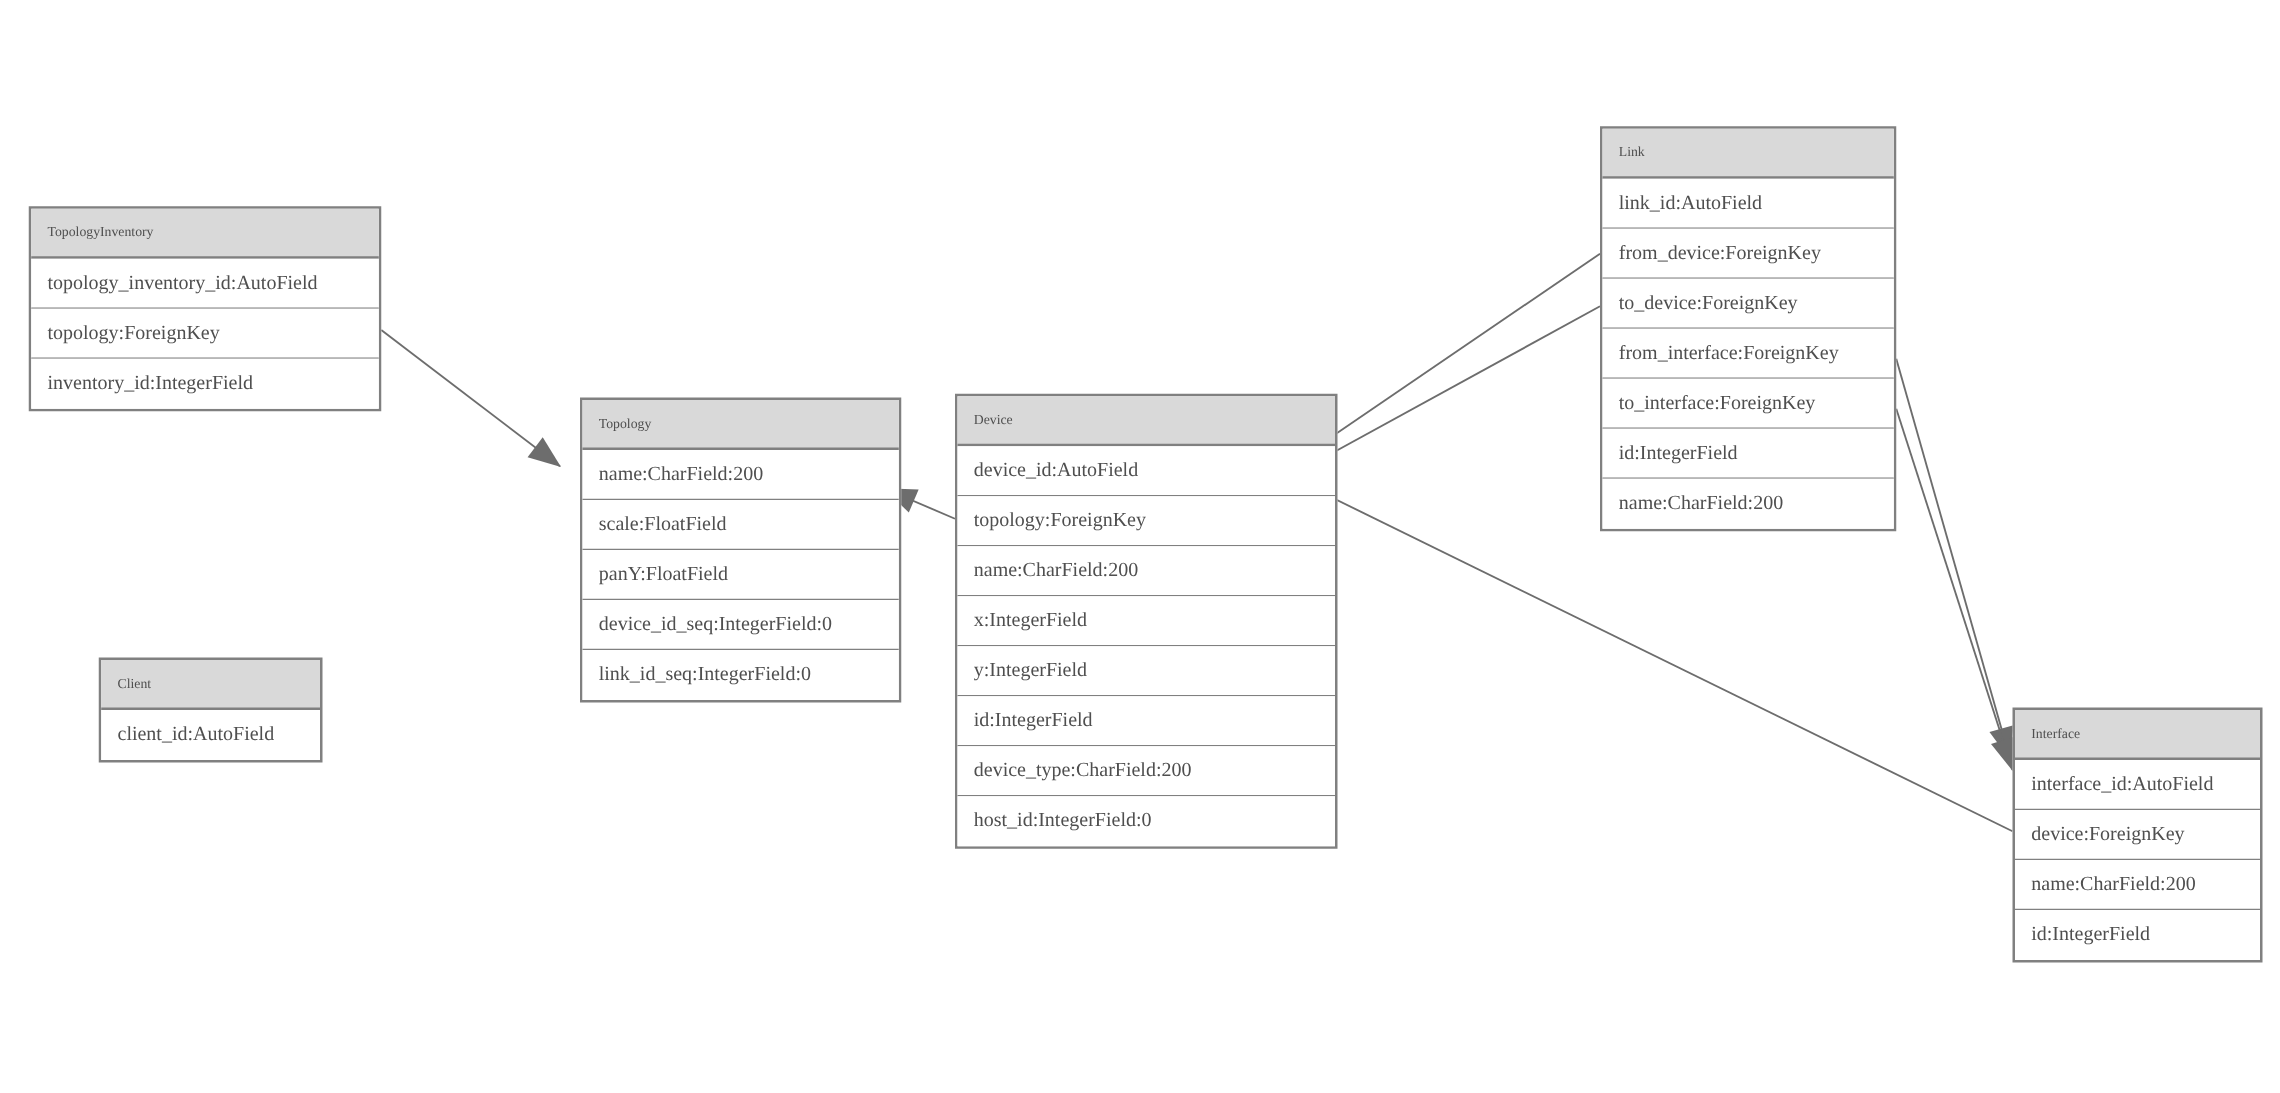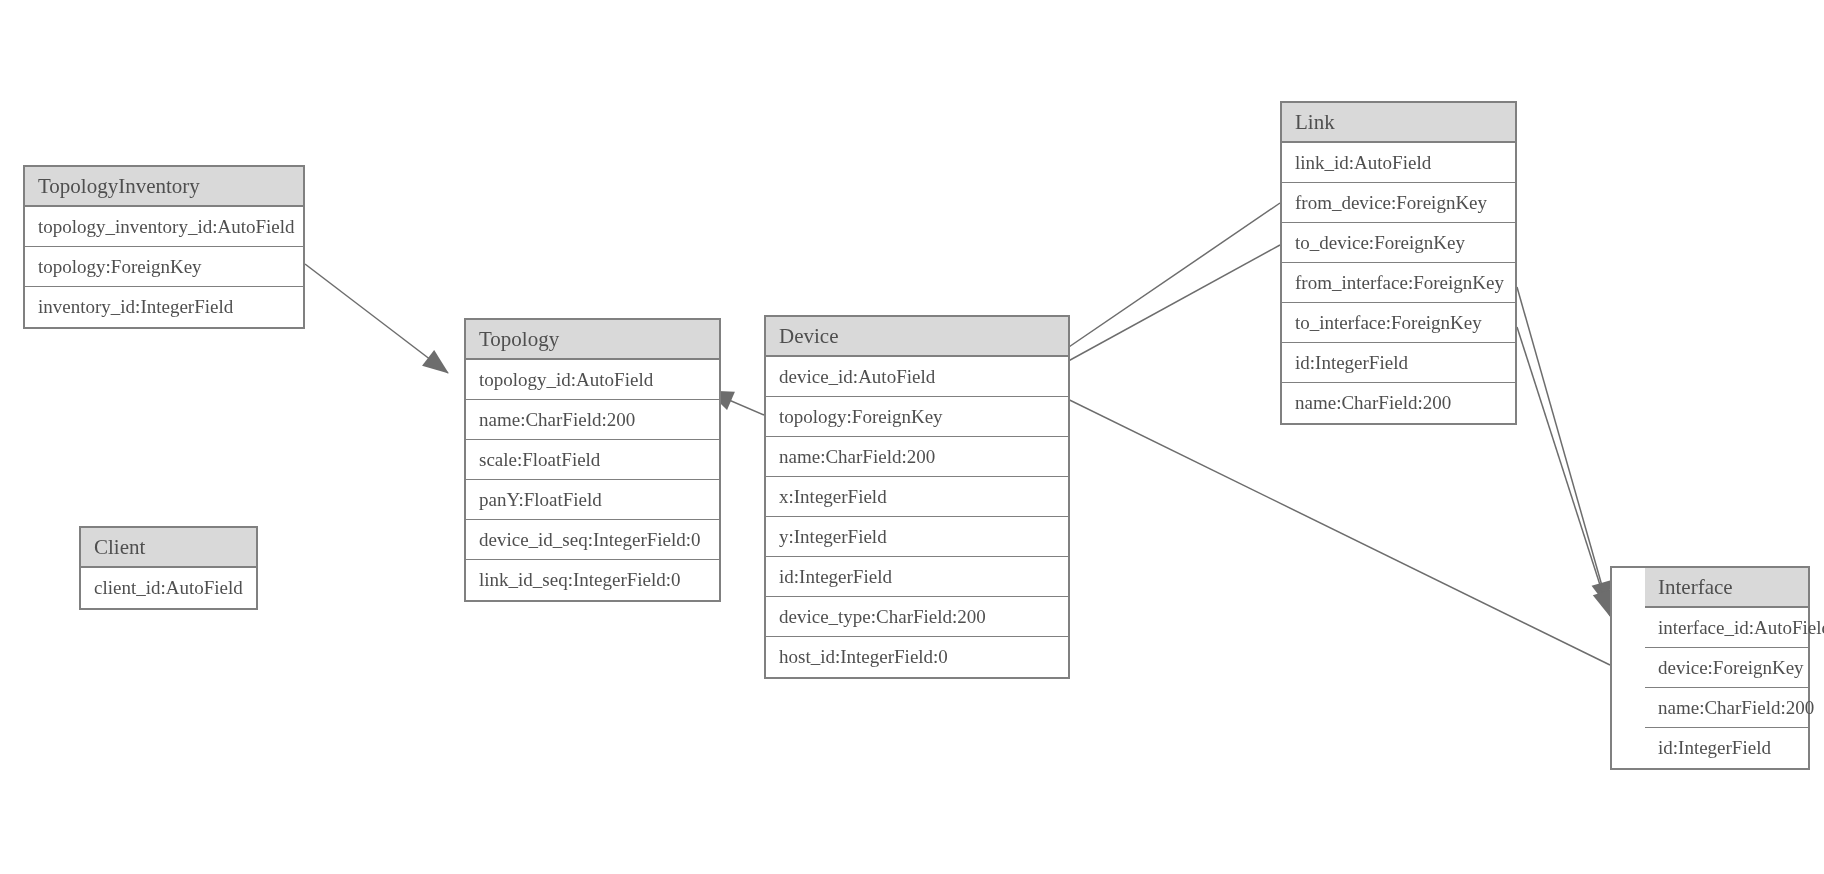--- a/index.html
+++ b/index.html
@@ -33,32 +33,32 @@
     background: var(--row-bg, #ffffff);
   }
   .tbl-header {
     box-sizing: border-box;
     height: 40px;
     display: flex;
     align-items: center;
     padding: 0 13px;
     background: var(--header-bg, #d9d9d9);
     border-bottom: 2px solid var(--border, #808080);
-    font-size: 21px;
+    font-size: 11px;
     color: var(--text, #4f4f4f);
     white-space: nowrap;
   }
   .tbl-row {
     box-sizing: border-box;
     height: 40px;
     display: flex;
     align-items: center;
     padding: 0 13px;
     border-bottom: 1.5px solid var(--border, #808080);
-    font-size: 19px;
+    font-size: 16px;
     color: var(--text, #4f4f4f);
     background: var(--row-bg, #ffffff);
     white-space: nowrap;
   }
   .tbl-row:last-child {
     border-bottom: 0;
   }
 </style>
 </head>
 <body>
@@ -82,21 +82,20 @@
   </svg>
   <div id="tables">
       <div class="tbl" style="left: 23px; top: 165px; width: 282px;">
         <div class="tbl-header">TopologyInventory</div>
         <div class="tbl-row">topology_inventory_id:AutoField</div>
         <div class="tbl-row">topology:ForeignKey</div>
         <div class="tbl-row">inventory_id:IntegerField</div>
       </div>
       <div class="tbl" style="left: 464px; top: 318px; width: 257px;">
         <div class="tbl-header">Topology</div>
-        <div class="tbl-row">topology_id:AutoField</div>
         <div class="tbl-row">name:CharField:200</div>
         <div class="tbl-row">scale:FloatField</div>
         <div class="tbl-row">panY:FloatField</div>
         <div class="tbl-row">device_id_seq:IntegerField:0</div>
         <div class="tbl-row">link_id_seq:IntegerField:0</div>
       </div>
       <div class="tbl" style="left: 79px; top: 526px; width: 179px;">
         <div class="tbl-header">Client</div>
         <div class="tbl-row">client_id:AutoField</div>
       </div>
@@ -114,21 +113,21 @@
       <div class="tbl" style="left: 1280px; top: 101px; width: 237px;">
         <div class="tbl-header">Link</div>
         <div class="tbl-row">link_id:AutoField</div>
         <div class="tbl-row">from_device:ForeignKey</div>
         <div class="tbl-row">to_device:ForeignKey</div>
         <div class="tbl-row">from_interface:ForeignKey</div>
         <div class="tbl-row">to_interface:ForeignKey</div>
         <div class="tbl-row">id:IntegerField</div>
         <div class="tbl-row">name:CharField:200</div>
       </div>
-      <div class="tbl" style="left: 1610px; top: 566px; width: 200px; padding-left: 33px;">
+      <div class="tbl" style="left: 1610px; top: 566px; width: 200px;">
         <div class="tbl-header">Interface</div>
         <div class="tbl-row">interface_id:AutoField</div>
         <div class="tbl-row">device:ForeignKey</div>
         <div class="tbl-row">name:CharField:200</div>
         <div class="tbl-row">id:IntegerField</div>
       </div>
     </div>
 </div>
 
 </body></html>

